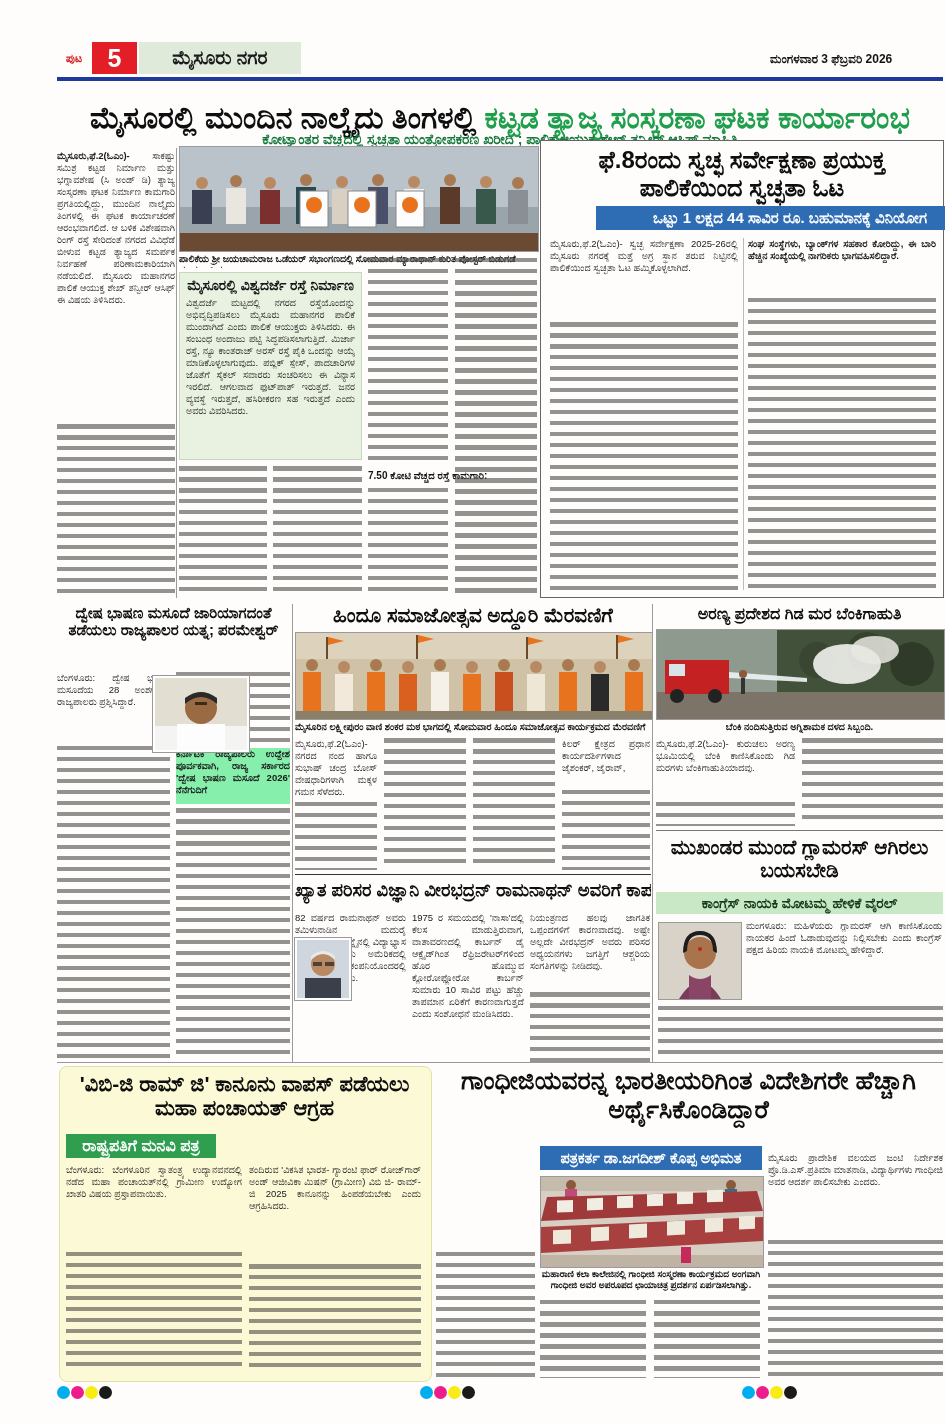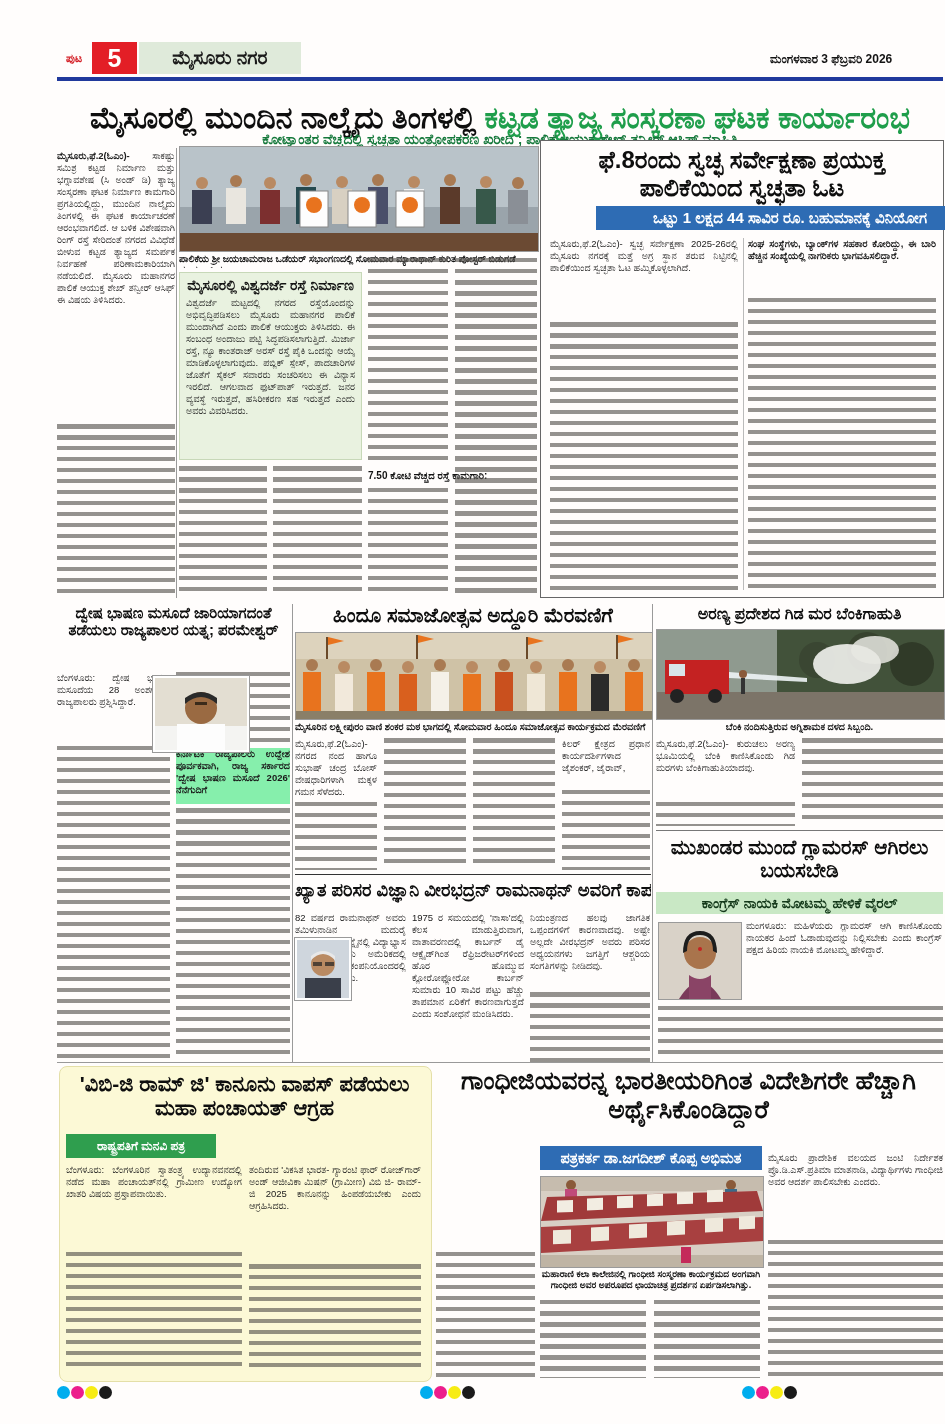--- a/index.html
+++ b/index.html
@@ -226,21 +226,21 @@
       <path d="M30 52 q11 8 22 0 l0 24 -22 0 z" fill="#8a4466"></path>
     </svg>
   </div>
   <div class="abs snip" style="left:746px;top:920px;width:196px;height:82px;">ಮಂಗಳೂರು: ಮಹಿಳೆಯರು ಗ್ಲಾಮರಸ್ ಆಗಿ ಕಾಣಿಸಿಕೊಂಡು ನಾಯಕರ ಹಿಂದೆ ಓಡಾಡುವುದನ್ನು ನಿಲ್ಲಿಸಬೇಕು ಎಂದು ಕಾಂಗ್ರೆಸ್ ಪಕ್ಷದ ಹಿರಿಯ ನಾಯಕಿ ಮೋಟಮ್ಮ ಹೇಳಿದ್ದಾರೆ.</div>
   <div class="abs fl" style="left:658px;top:1006px;width:285px;height:54px;"></div>
 
   <div class="abs hr" style="left:57px;top:1062px;width:886px;background:#999;"></div>
 
   <div class="abs" style="left:59px;top:1066px;width:371px;height:314px;background:#fcf9d6;border-radius:8px;border:1px solid #e4dfa8;"></div>
   <div class="abs ctr hl" style="left:68px;top:1072px;width:353px;height:58px;font-size:21px;">'ವಿಬಿ-ಜಿ ರಾಮ್ ಜಿ' ಕಾನೂನು ವಾಪಸ್ ಪಡೆಯಲು ಮಹಾ ಪಂಚಾಯತ್ ಆಗ್ರಹ</div>
-  <div class="abs badge-green" style="left:66px;top:1134px;width:150px;height:24px;font-size:12px;">ರಾಷ್ಟ್ರಪತಿಗೆ ಮನವಿ ಪತ್ರ</div>
+  <div class="abs badge-green" style="left:66px;top:1134px;width:150px;height:24px;font-size:16px;">ರಾಷ್ಟ್ರಪತಿಗೆ ಮನವಿ ಪತ್ರ</div>
   <div class="abs snip" style="left:66px;top:1164px;width:176px;height:84px;">ಬೆಂಗಳೂರು: ಬೆಂಗಳೂರಿನ ಸ್ವಾತಂತ್ರ್ಯ ಉದ್ಯಾನವನದಲ್ಲಿ ನಡೆದ ಮಹಾ ಪಂಚಾಯತ್‌ನಲ್ಲಿ ಗ್ರಾಮೀಣ ಉದ್ಯೋಗ ಖಾತರಿ ವಿಷಯ ಪ್ರಸ್ತಾಪವಾಯಿತು.</div>
   <div class="abs fl" style="left:66px;top:1252px;width:176px;height:120px;"></div>
   <div class="abs snip" style="left:249px;top:1164px;width:172px;height:96px;">ತಂದಿರುವ 'ವಿಕಸಿತ ಭಾರತ- ಗ್ಯಾರಂಟಿ ಫಾರ್ ರೋಜ್‌ಗಾರ್ ಅಂಡ್ ಆಜೀವಿಕಾ ಮಿಷನ್ (ಗ್ರಾಮೀಣ) ವಿಬಿ ಜಿ- ರಾಮ್- ಜಿ 2025 ಕಾನೂನನ್ನು ಹಿಂಪಡೆಯಬೇಕು ಎಂದು ಆಗ್ರಹಿಸಿದರು.</div>
   <div class="abs fl" style="left:249px;top:1264px;width:172px;height:108px;"></div>
 
   <div class="abs ctr hl" style="left:434px;top:1066px;width:509px;height:76px;font-size:25px;">ಗಾಂಧೀಜಿಯವರನ್ನ ಭಾರತೀಯರಿಗಿಂತ ವಿದೇಶಿಗರೇ ಹೆಚ್ಚಾಗಿ ಅರ್ಥೈಸಿಕೊಂಡಿದ್ದಾರೆ</div>
   <div class="abs badge-blue" style="left:540px;top:1146px;width:222px;height:24px;font-size:14.5px;">ಪತ್ರಕರ್ತ ಡಾ.ಜಗದೀಶ್ ಕೊಪ್ಪ ಅಭಿಮತ</div>
   <div class="abs fl" style="left:436px;top:1252px;width:99px;height:126px;"></div>
   <div class="abs photo" style="left:540px;top:1176px;width:222px;height:90px;">
     <svg width="222" height="90" viewBox="0 0 222 90">

